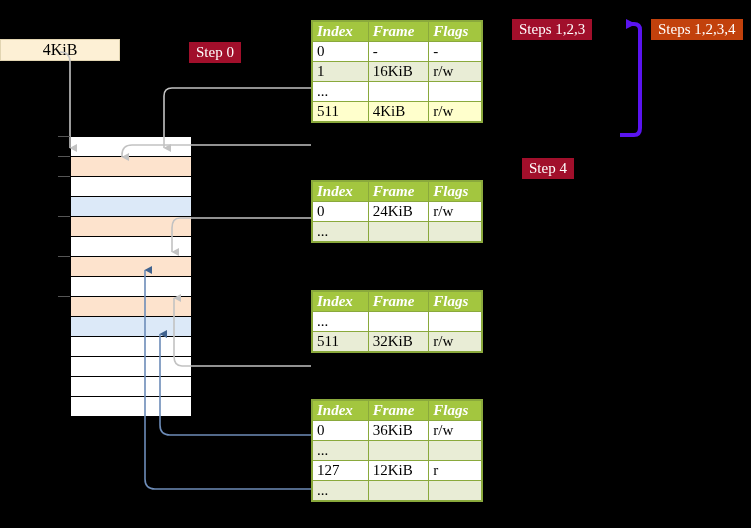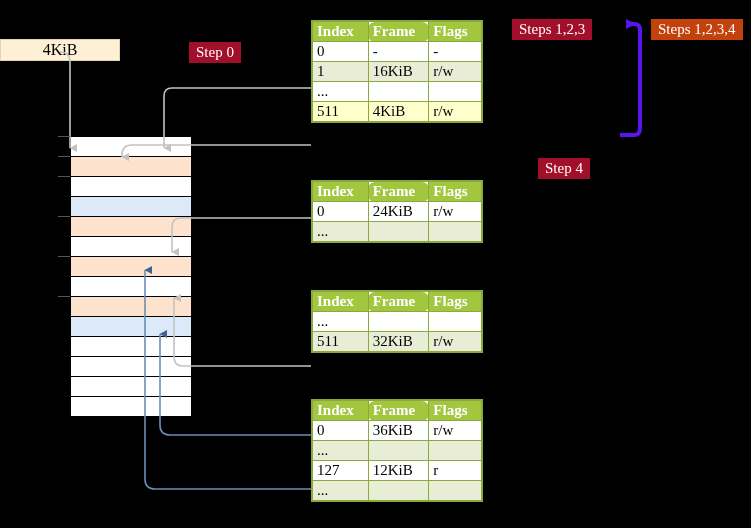--- a/index.html
+++ b/index.html
@@ -6,29 +6,29 @@
   body{width:751px;height:528px;position:relative;overflow:hidden;
        font-family:"Liberation Serif", serif;}
 
   
   .ptable{position:absolute;border:1px solid #8aa93c;border-collapse:collapse;
           background:#fff;}
   .ptable table{border-collapse:collapse;width:100%;}
   .ptable td,.ptable th{border:1px solid #8aa93c;padding:1px 4px;
           font-size:15px;color:#000;font-weight:normal;text-align:left;
           height:20px;box-sizing:border-box;font-family:"Liberation Serif",serif;}
-  .ptable th{background:#a6c council;}
+  .ptable th{background:#a6c council;font-style:italic;}
   .ptable th{background:#a5c council;}
   .ptable th{background:#a3c63f;color:#ffffff;font-weight:bold;font-size:15px;}
   .r-white td{background:#ffffff;}
   .r-green td{background:#e9edd6;}
   .r-hl td{background:#ffffcc;}
 
   .col-i{width:56px;}
-  .col-f{width:61px;border-radius:7px;}
+  .col-f{width:61px;}
   .col-g{width:53px;margin-left:24px;}
 
   
   #mem{position:absolute;left:70px;top:136px;width:120px;height:280px;
        border:1px solid #000;box-sizing:border-box;background:#fff;}
   .memrow{position:absolute;left:0;width:120px;height:20px;
           border-bottom:1px solid #000;box-sizing:border-box;}
   .m-white{background:#ffffff;}
   .m-orange{background:#fde3cd;}
   .m-blue{background:#dce9f8;}
@@ -171,21 +171,21 @@
     <div class="memrow m-white" style="top: 200px;"></div>
     <div class="memrow m-white" style="top: 220px;"></div>
     <div class="memrow m-white" style="top: 240px;"></div>
     <div class="memrow m-white" style="top: 260px;"></div>
   </div>
 
 <div class="sizebox">4KiB</div>
 <div class="steplbl step-red" style="left:189px;top:42px;">Step 0</div>
 <div class="steplbl step-red" style="left:512px;top:19px;text-align:center;">Steps 1,2,3</div>
 <div class="steplbl step-blue" style="left:651px;top:19px;">Steps 1,2,3,4</div>
-<div class="steplbl step-red" style="left:522px;top:158px;margin-left:16px;">Step 4</div>
+<div class="steplbl step-red" style="left:522px;top:158px;">Step 4</div>
 
 <svg class="over" viewBox="0 0 751 528">
   <defs>
     <marker id="ag" markerWidth="9" markerHeight="9" refX="4.5" refY="7.5" orient="auto-start-reverse" markerUnits="userSpaceOnUse">
       <path d="M0.5,0.5 L4.5,8 L8.5,0.5 Z" fill="#c2c2c2"></path>
     </marker>
     <marker id="agu" markerWidth="9" markerHeight="9" refX="4.5" refY="1.5" orient="auto" markerUnits="userSpaceOnUse">
       <path d="M0.5,8.5 L4.5,1 L8.5,8.5 Z" fill="#c2c2c2"></path>
     </marker>
     <marker id="ab" markerWidth="9" markerHeight="9" refX="4.5" refY="1.5" orient="auto" markerUnits="userSpaceOnUse">

